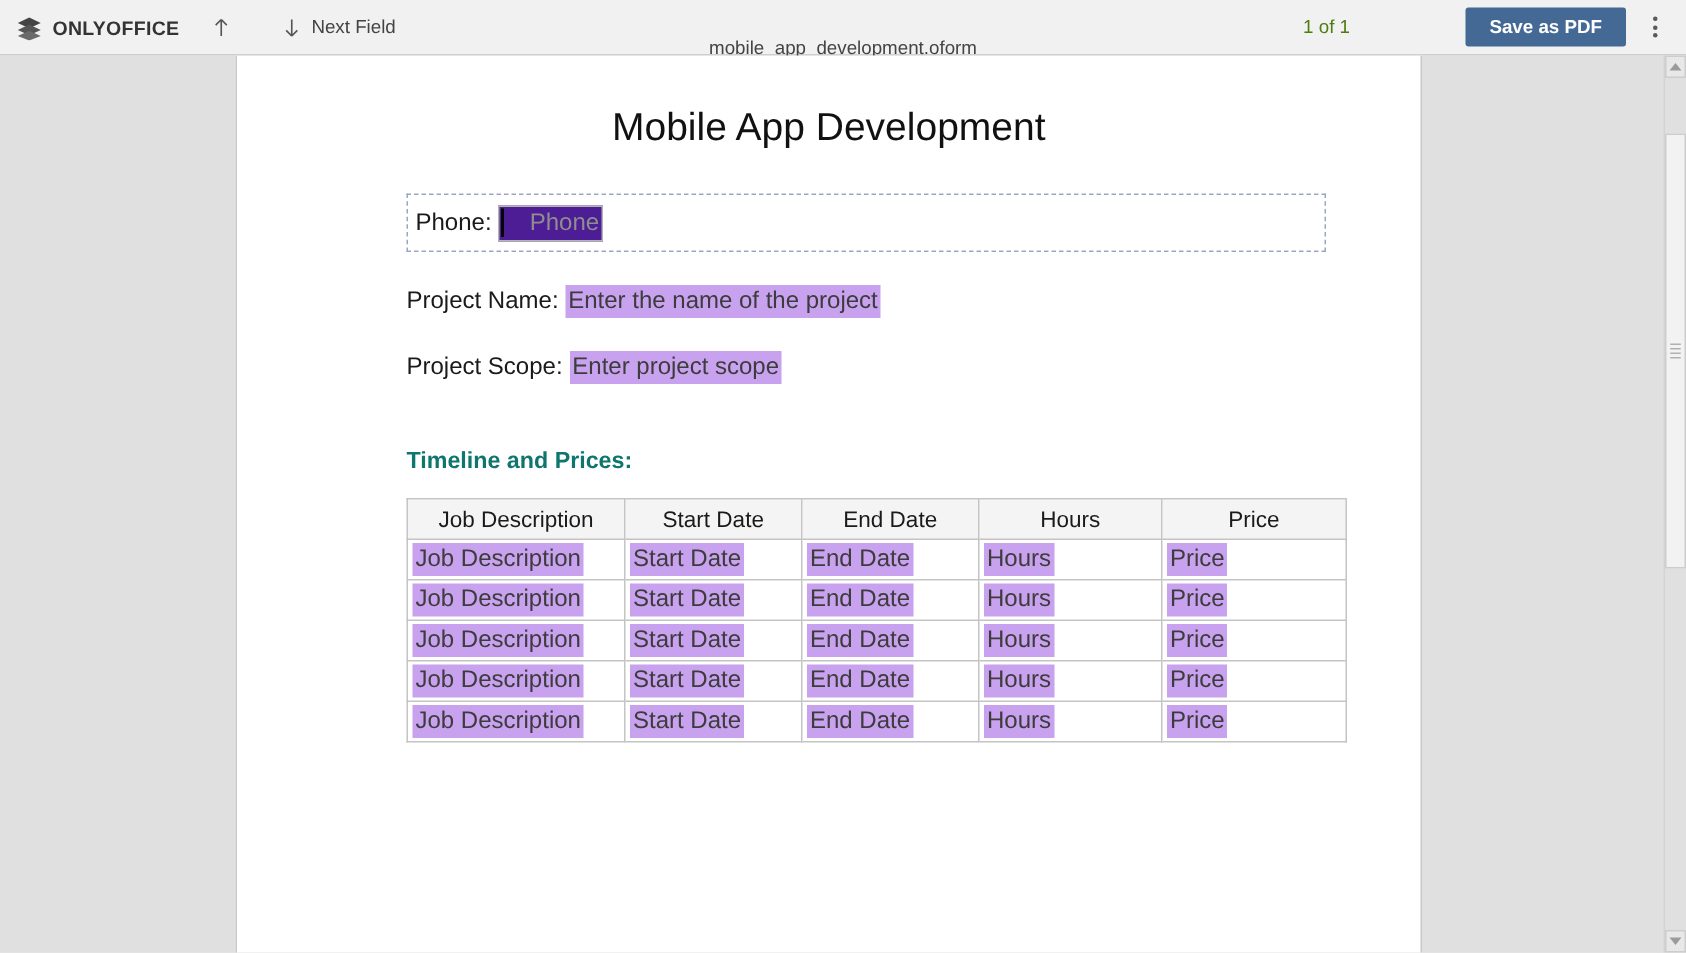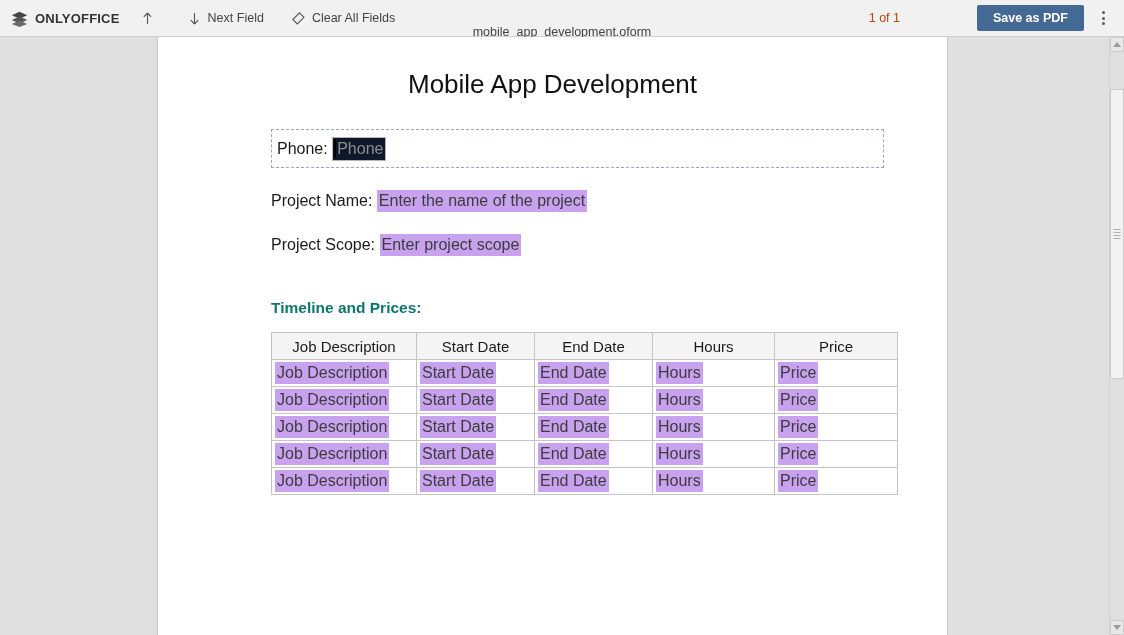--- a/index.html
+++ b/index.html
@@ -61,21 +61,21 @@
     font-size: 12.5px;
     color: #444444;
     pointer-events: none;
     margin-top: 28px;
   }
 
   #page-count {
     position: absolute;
     right: 224px;
     font-size: 12.5px;
-    color: #c2410c;
+    color: #4d7c0f;
     white-space: nowrap;
   }
 
   #save-pdf {
     position: absolute;
     right: 40px;
     height: 26px;
     padding: 0 16px;
     background: #446995;
     color: #ffffff;
@@ -154,25 +154,25 @@
     display: inline-block;
     padding: 1px 2px;
     font-size: 16px;
     line-height: 20px;
     vertical-align: baseline;
   }
   .fld-purple { background: #c9a2ef; color: #3c3c3c; }
   .fld-filled { background: #c9a2ef; color: #1a1a1a; }
   .fld-required { border: 1px solid #e02020; }
   .fld-empty {
-    background: #0f172a;
+    background: #4c1d95;
     border: 1px solid #b4b4b4;
     color: #8e8e8e;
     position: relative;
-    padding-left: 4px;
+    padding-left: 20px;
   }
   .caret {
     position: absolute;
     left: 1px; top: 1px;
     width: 1.6px; height: 19px;
     background: #000000;
   }
 
   .lbl { font-size: 16px; color: #1a1a1a; }
 
@@ -295,26 +295,20 @@
     <span></span>
   </div>
 
   <div class="tb-btn">
     <svg width="15" height="15" viewBox="0 0 15 15">
       <path d="M7.5 13 L7.5 2 M7.5 13 L3.8 9.2 M7.5 13 L11.2 9.2" stroke="#555" stroke-width="1.1" fill="none"></path>
     </svg>
     <span>Next Field</span>
   </div>
 
-  <div class="tb-btn">
-    <svg width="16" height="15" viewBox="0 0 16 15">
-      <path d="M9.5 1.8 L14 6.3 L7.3 13 L2.8 8.5 Z" stroke="#555" stroke-width="1.1" fill="none"></path>
-    </svg>
-    <span>Clear All Fields</span>
-  </div>
 
   <div id="doc-title">mobile_app_development.oform</div>
 
   <div id="page-count">1 of 1</div>
 
   <button id="save-pdf">Save as PDF</button>
 
   <div id="kebab">
     <i></i>
     <i></i>

